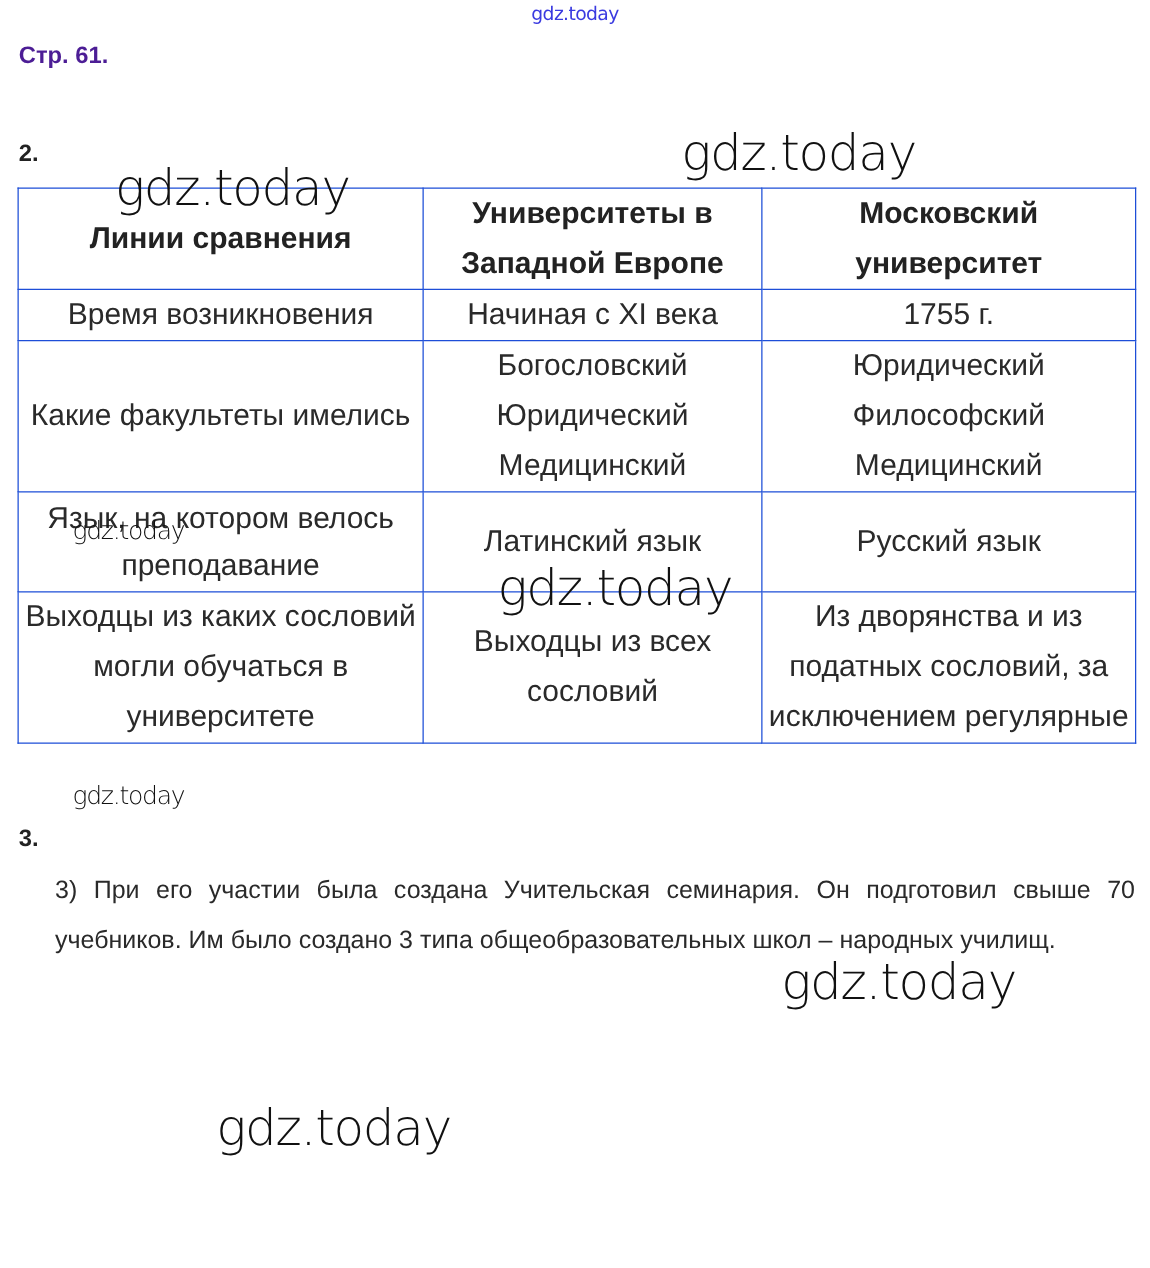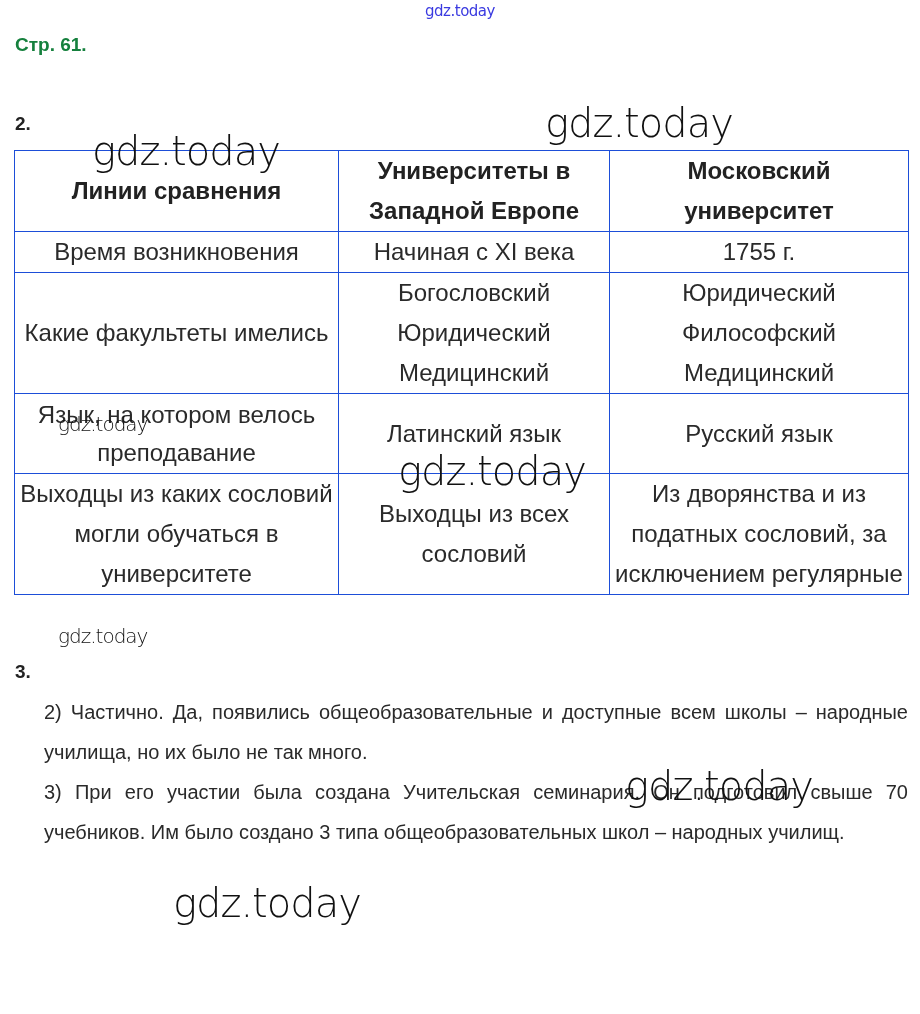--- a/index.html
+++ b/index.html
@@ -1,21 +1,21 @@
 <!DOCTYPE html>
 <html><head>
   <meta charset="utf-8">
   <style>
     html, body { margin: 0; padding: 0; background: #ffffff; }
     body { width: 920px; height: 1014px; position: relative; overflow: hidden;
            font-family: "Liberation Sans", sans-serif; color: #2a2a2a; }
     .abs { position: absolute; }
     .top-wm { left: 0; width: 920px; top: 2px; text-align: center; font-size: 15px; color: #3a3ae0;
               font-family: "DejaVu Sans", sans-serif; letter-spacing: -0.5px; }
-    .page-ref { left: 15px; top: 34px; font-size: 19px; font-weight: bold; color: #15803d; }
+    .page-ref { left: 15px; top: 34px; font-size: 19px; font-weight: bold; color: #4c1d95; }
     .task-num { left: 15px; font-size: 19px; font-weight: bold; color: #222; }
     .wm { font-family: "DejaVu Sans", sans-serif; color: #111; font-weight: 300; letter-spacing: -1px; white-space: nowrap; }
     .wm-big { font-size: 40px; }
     .wm-small { font-size: 20px; }
     table.cmp { position: absolute; left: 14px; top: 150px; width: 894px; border-collapse: collapse; table-layout: fixed; }
     table.cmp td, table.cmp th { border: 1px solid #1d4ed8; text-align: center; vertical-align: middle;
       font-size: 24px; line-height: 40px; padding: 0 4px; color: #2a2a2a; font-weight: normal; }
     table.cmp th { font-weight: bold; color: #222; }
     .cellline { display: block; }
     .ans { position: absolute; left: 14px; width: 894px; font-size: 20px; line-height: 40px; color: #2a2a2a; text-align: justify; }
@@ -103,21 +103,20 @@
         <span class="cellline">податных сословий, за</span>
         <span class="cellline">исключением регулярные</span>
       </td>
     </tr>
   </tbody>
 </table>
 
 <div class="abs task-num" style="top:661px">3.</div>
 
 <div class="ans" style="top:692px">
-  <div class="indent">2) Частично. Да, появились общеобразовательные и доступные всем школы – народные училища, но их было не так много.</div>
   <div class="indent">3) При его участии была создана Учительская семинария. Он подготовил свыше 70 учебников. Им было создано 3 типа общеобразовательных школ – народных училищ.</div>
 </div>
 
 <div class="abs wm wm-big" style="left:545px;top:100px">gdz.today</div>
 <div class="abs wm wm-big" style="left:92px;top:128px">gdz.today</div>
 <div class="abs wm wm-small" style="left:58px;top:412px">gdz.today</div>
 <div class="abs wm wm-big" style="left:398px;top:448px">gdz.today</div>
 <div class="abs wm wm-small" style="left:58px;top:624px">gdz.today</div>
 <div class="abs wm wm-big" style="left:625px;top:763px">gdz.today</div>
 <div class="abs wm wm-big" style="left:173px;top:880px">gdz.today</div>

